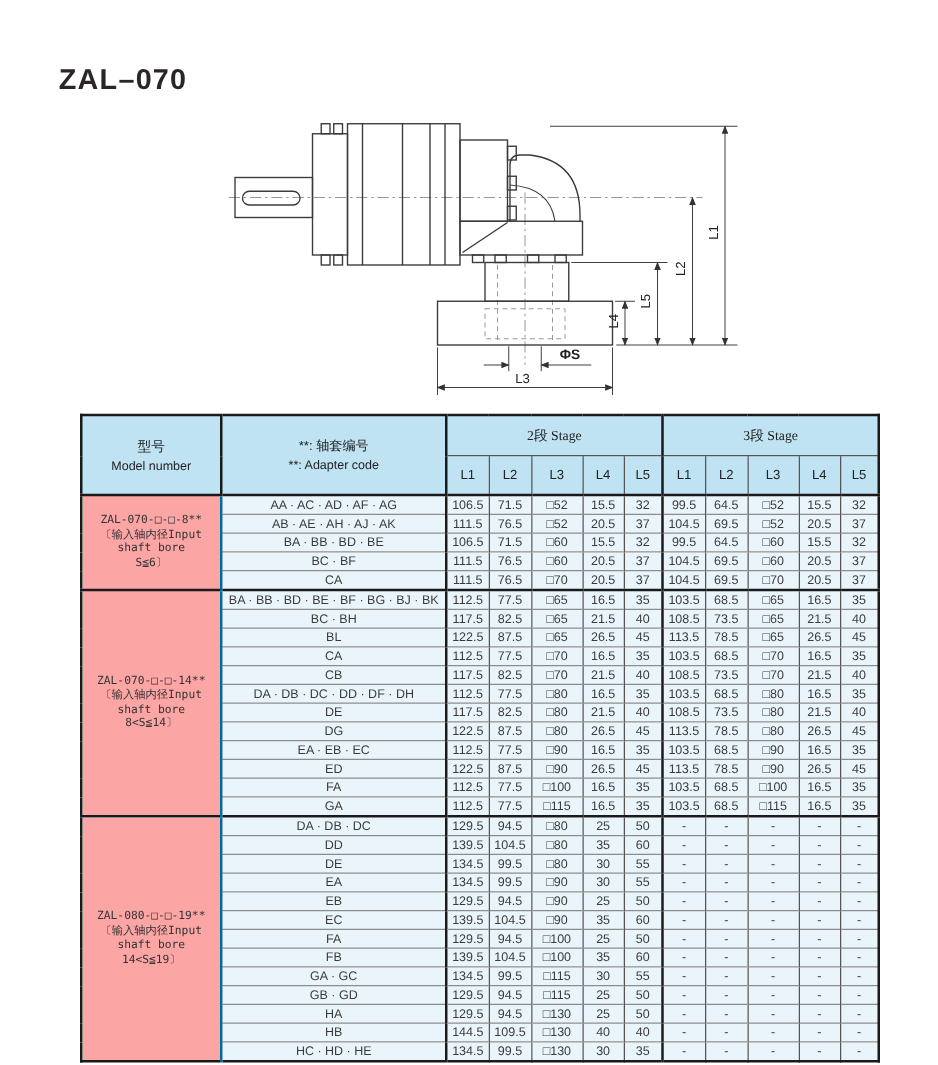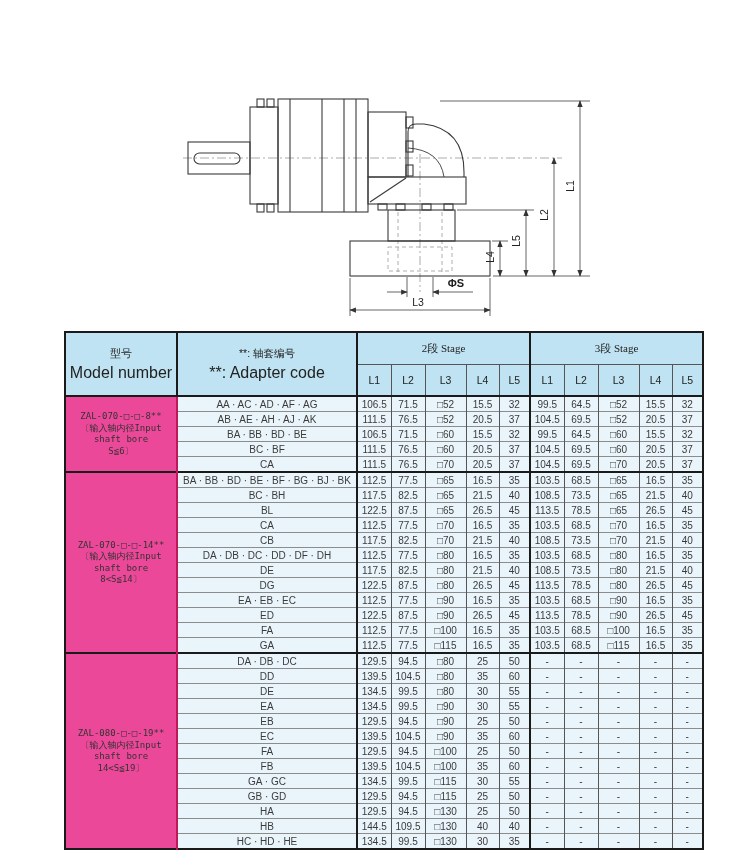--- a/index.html
+++ b/index.html
@@ -11,38 +11,39 @@
   .drawing text{font:10.5px "Liberation Sans",sans-serif;fill:#222;}
   .drawing text.phis{font-size:11px;font-weight:bold;}
 
   .spec{position:absolute;left:64px;top:331px;width:639px;border-collapse:collapse;
         table-layout:fixed;border:2px solid #1a1a1a;}
   .spec th{background:#bfe3f2;color:#222;font-weight:normal;border:1px solid #555;
            padding:0;text-align:center;vertical-align:middle;}
   .spec .stage-h{height:31px;font-size:11px;font-family:Liberation Serif, serif;}
   .spec .dim-h{height:30px;font-size:10.5px;}
   .spec .model-h{font-size:11px;border-right:2px solid #1a1a1a;}
-  .spec .model-h .en,.spec .adapter-h .en{font-size:16px;margin-top:3px;}
+  .spec .model-h .en,.spec .adapter-h .en{font-size:10px;margin-top:3px;}
   .spec .adapter-h{font-size:10.5px;}
   .spec .adapter-h div{margin:0 0;}
   .spec td{padding:0;text-align:center;vertical-align:middle;height:14px;
            font-size:10px;color:#3b3b3b;background:#e9f4fb;
            border-left:1px solid #555;border-right:1px solid #555;
            border-top:1px solid #8c8c8c;white-space:nowrap;overflow:hidden;}
-  .spec td.model-cell{background:#ec4899;border-right:2px solid #be185d;
+  .spec td.model-cell{background:#fca5a5;border-right:2px solid #0369a1;
            font-family:"DejaVu Sans Mono","Liberation Mono",monospace;
            font-size:9px;line-height:11.5px;color:#333;}
   .spec .bL{border-left:2px solid #1a1a1a !important;}
   .spec tr.group-start td{border-top:2px solid #1a1a1a;}
 </style>
 </head>
 <body>
 
 <div class="page">
 
+  <h1 class="title">ZAL–070</h1>
 
   <svg class="drawing" viewBox="0 0 460 250" xmlns="http://www.w3.org/2000/svg">
     <defs>
       <marker id="arr" viewBox="0 0 10 8" markerWidth="9" markerHeight="7" refX="9" refY="4" orient="auto-start-reverse">
           <path d="M0,0L10,4L0,8Z" fill="#333"></path>
         </marker>
     </defs>
 
     <g stroke="#888" stroke-width="0.7" stroke-dasharray="9 3 2 3">
       <line x1="23" y1="74" x2="402" y2="74"></line>

